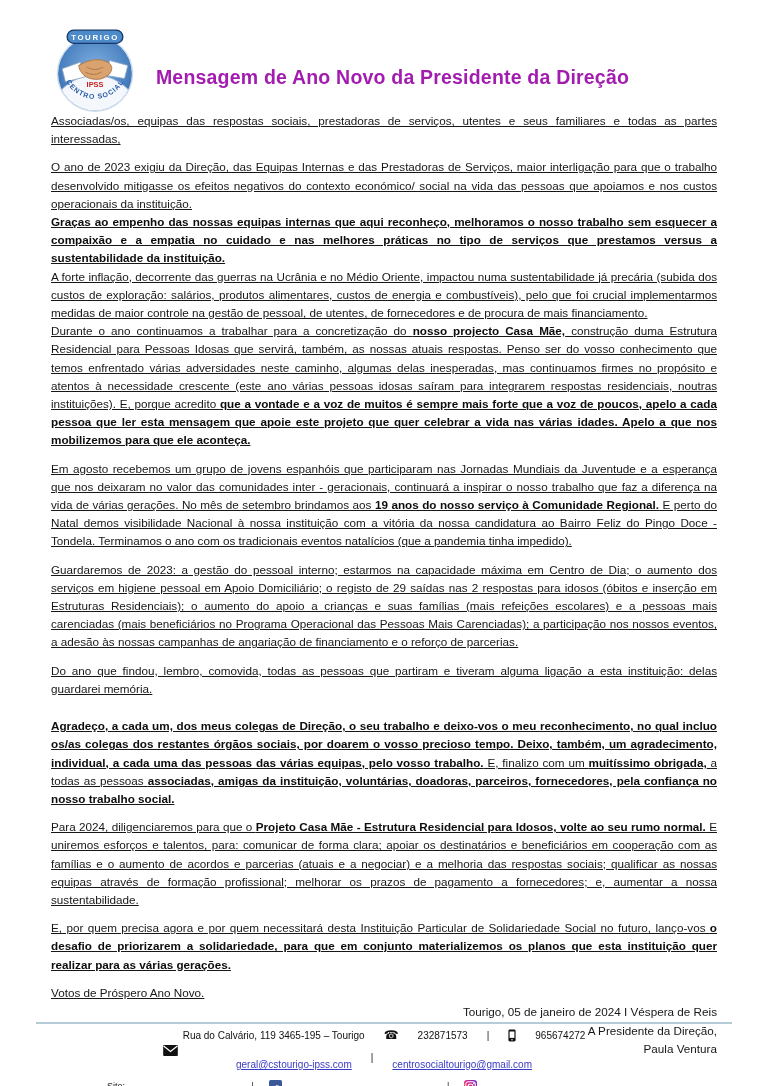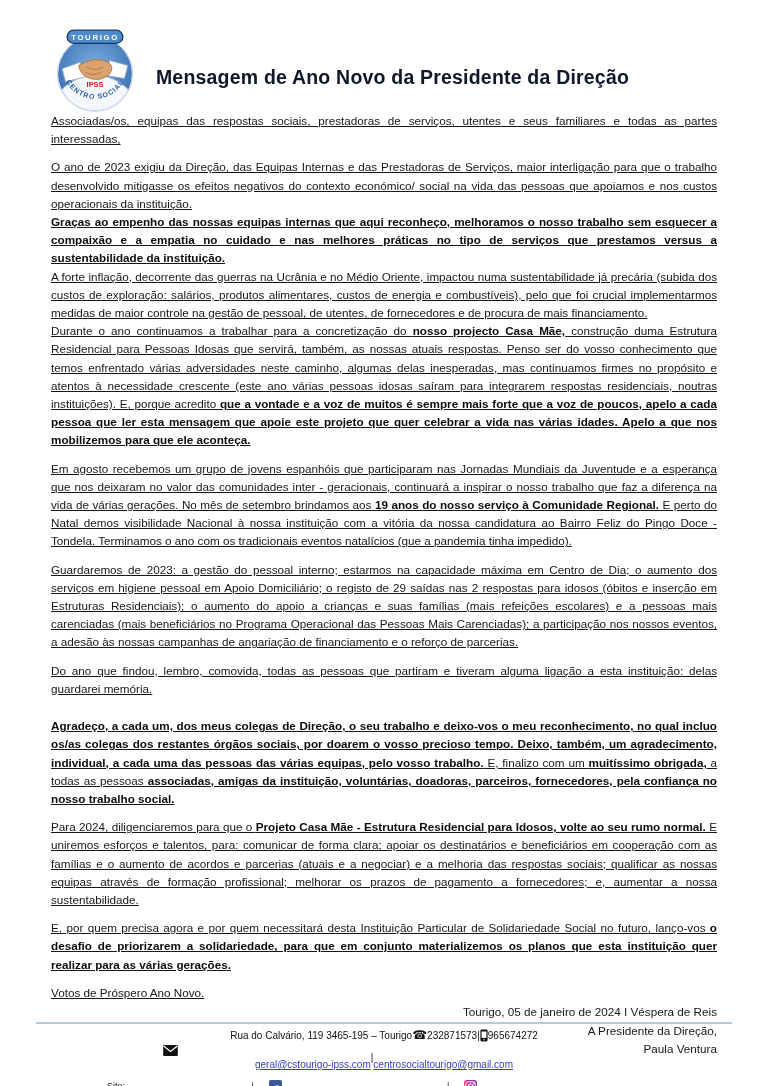--- a/index.html
+++ b/index.html
@@ -5,41 +5,41 @@
   html,body{margin:0;padding:0;background:#e8e8e8;}
   .page{
     position:relative;width:768px;height:1086px;background:#ffffff;
     font-family:"Liberation Sans",sans-serif;color:#161616;overflow:hidden;
     margin:0 auto;
   }
   
   .logo{position:absolute;left:54px;top:28px;width:82px;height:88px;}
   .title{
     position:absolute;left:0;right:0;top:66px;margin:0;padding-right:26px;
-    text-align:center;font-size:19.5px;font-weight:bold;color:#0f172a;
+    text-align:center;font-size:19.5px;font-weight:bold;color:#a21caf;
     letter-spacing:0.2px;
     padding-left:43px;
   }
   
   .content{position:absolute;left:51px;right:51px;top:112px;}
   .p{
     margin:0;font-size:11.7px;line-height:18.2px;text-align:justify;
     color:#171717;
     text-decoration:underline;
   }
   .p b{font-weight:bold;color:#0d0d0d;}
   .gap-none{margin-bottom:0;}
   .gap-md{margin-bottom:10px;}
   .gap-lg{margin-bottom:19px;}
   .signature{margin-top:1px;text-align:right;font-size:11.7px;line-height:18.6px;}
   
   .footer{position:absolute;left:36px;right:36px;top:1022px;}
   .divider{border-top:2px solid #b5cbd8;margin-bottom:4px;}
   .f-line{
-    display:flex;justify-content:center;align-items:center;gap:0;
+    display:flex;justify-content:center;align-items:center;gap:19px;
     font-size:10px;line-height:15px;color:#111;position:relative;
   }
   .f-line.small{font-size:9px;gap:15px;}
   .flink{color:#3a3ac9;text-decoration:underline;cursor:pointer;margin-top:14px;}
   .sep{color:#222;}
   .tel-glyph{font-size:12px;line-height:10px;position:relative;top:-1px;}
   .envelope-abs{position:absolute;left:127px;top:2px;}
   .icon-inline{display:inline-block;vertical-align:middle;}
 </style>
 </head>

